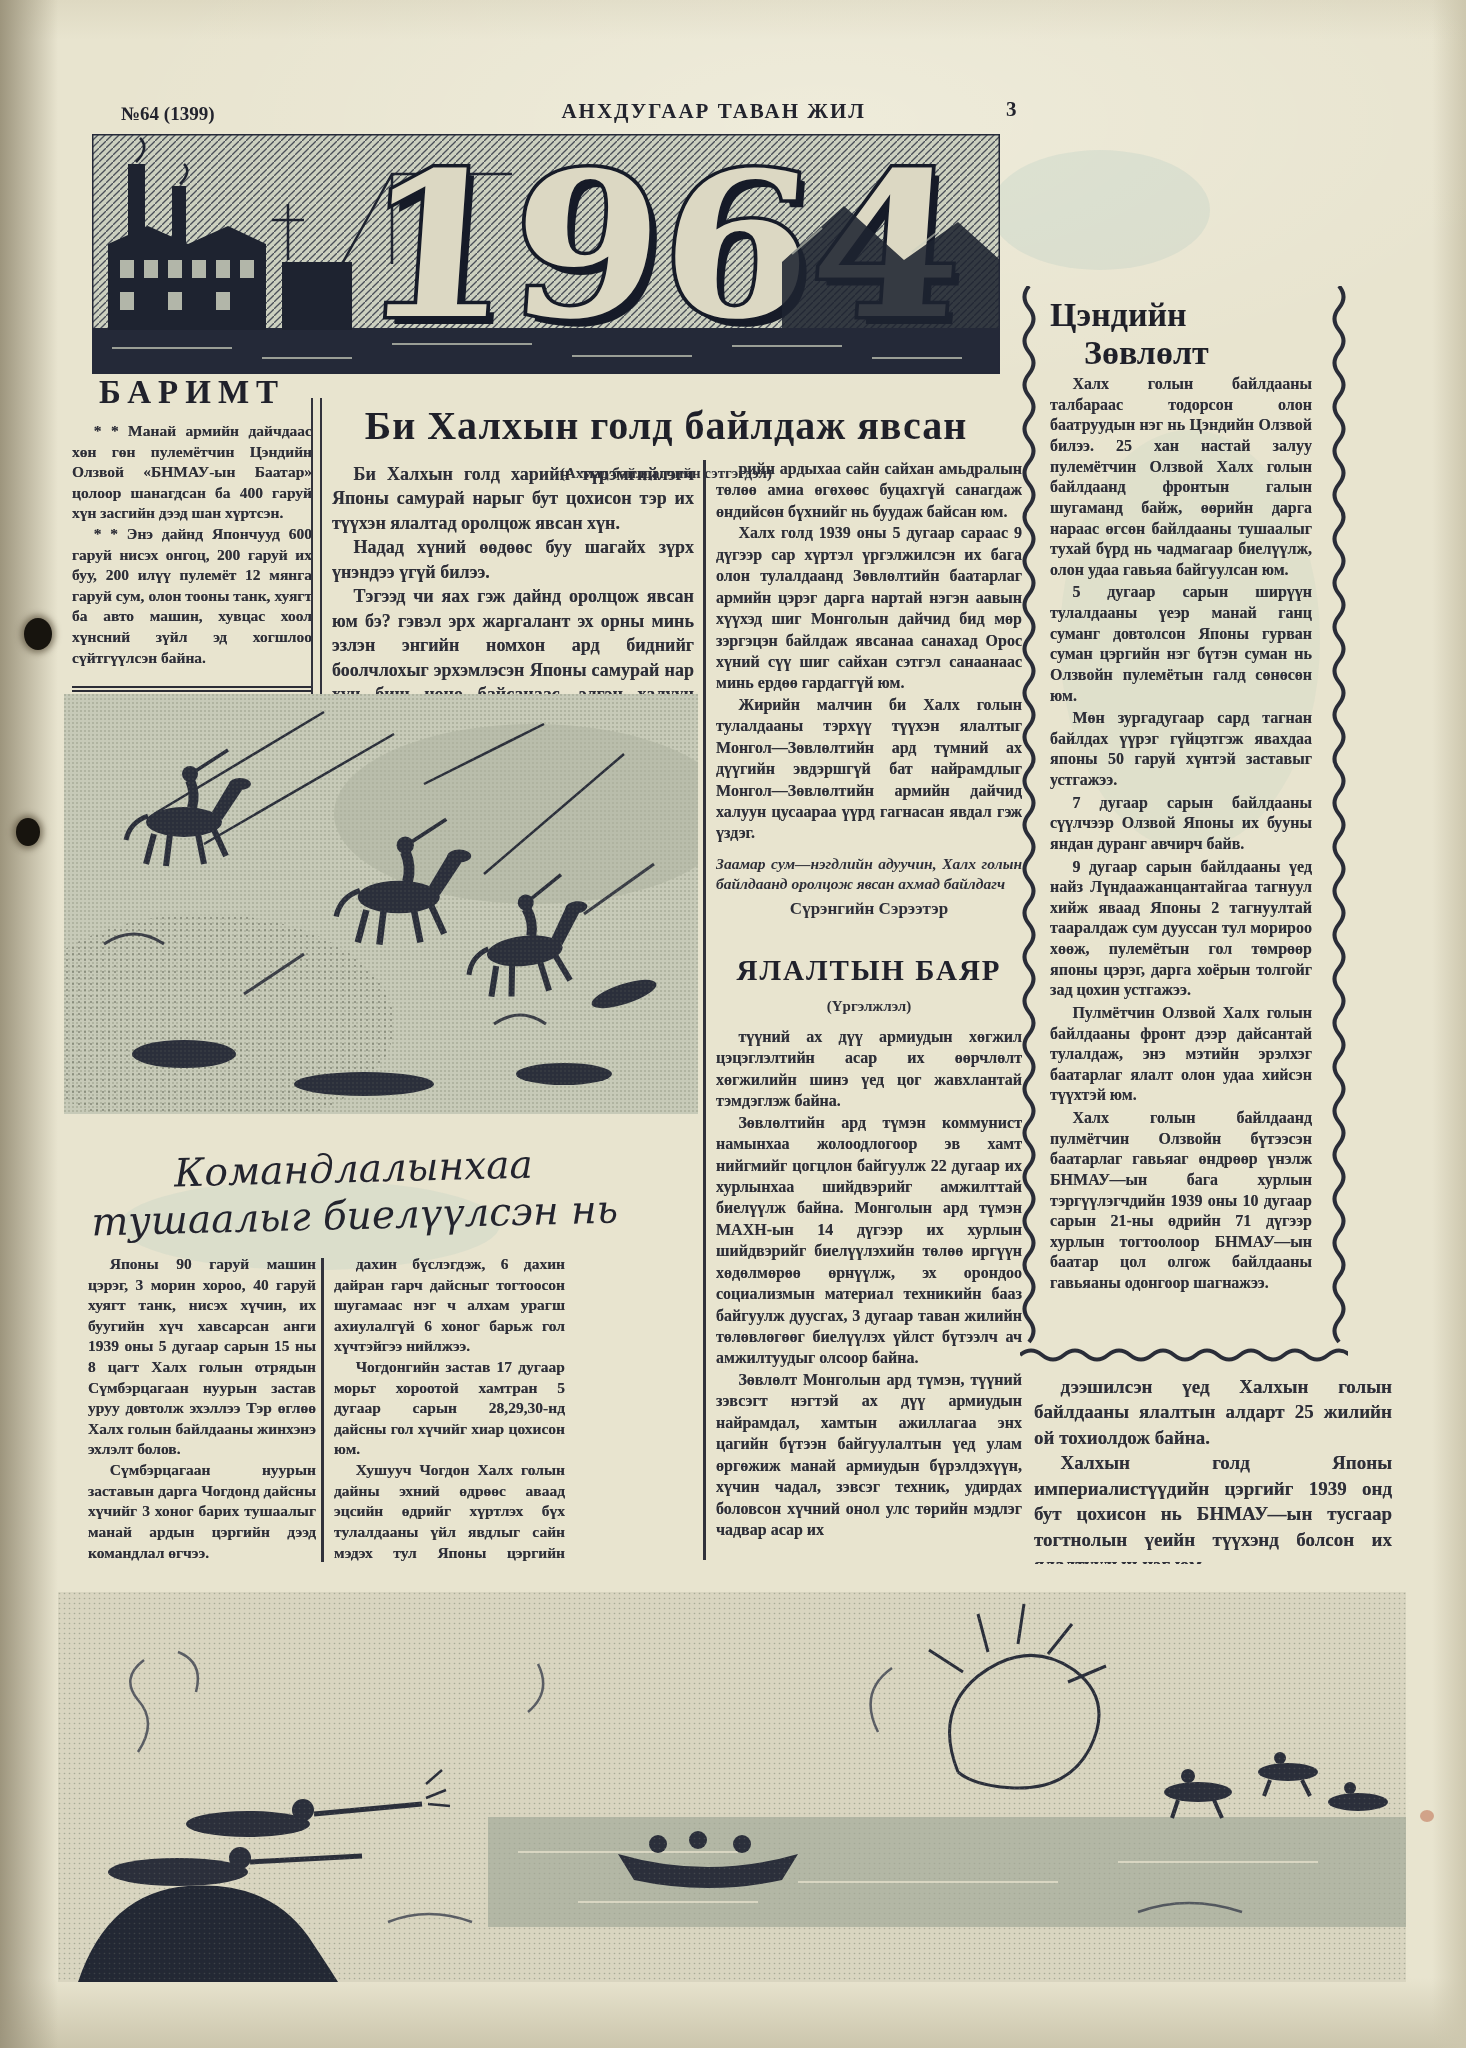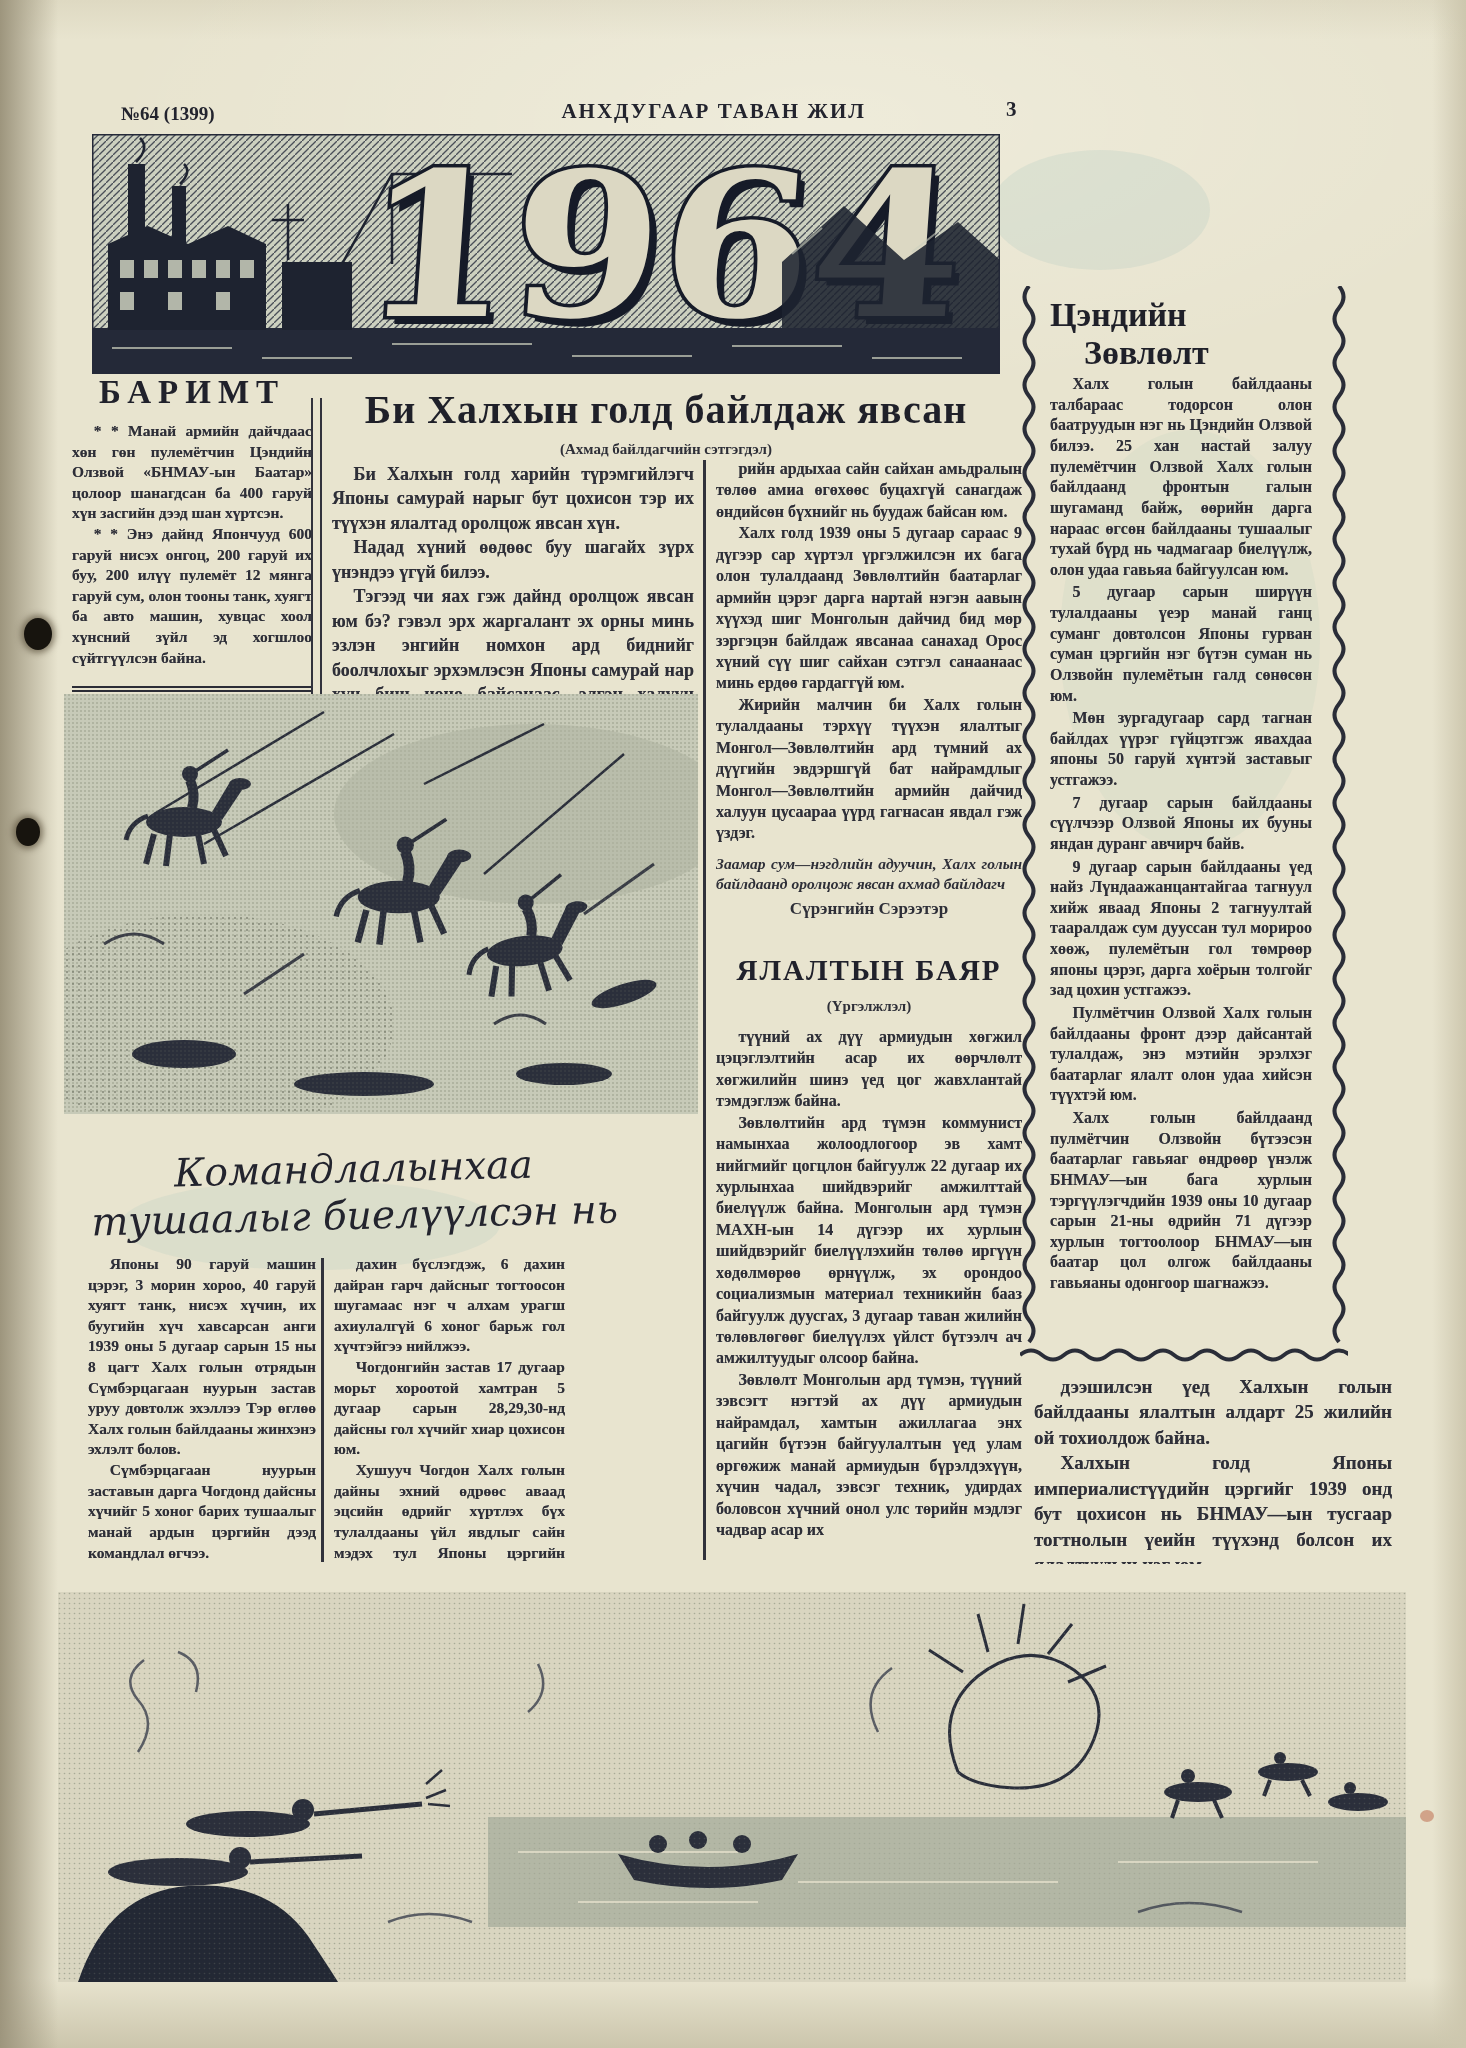--- a/index.html
+++ b/index.html
@@ -19,21 +19,21 @@
   .vrule{position:absolute;width:3px;background:#31323c;}
   .vrule.dbl{width:7px;background:transparent;border-left:2.5px solid #31323c;border-right:2.5px solid #31323c;}
   .bp{margin:0;text-align:justify;text-indent:1.4em;text-shadow:0 0 .5px rgba(40,40,55,.55);}
   .nowrapcut{overflow:hidden;}
   
   .barimt{left:72px;top:374px;width:240px;height:312px;border-bottom:6px double #2b2c36;}
   .barimt h2{margin:0 0 10px 0;text-align:center;font-size:33px;letter-spacing:7px;color:#20212b;}
   .barimt .bp{font-size:15.5px;line-height:1.33;font-weight:700;}
   
   .kh-head{left:326px;top:386px;width:680px;text-align:center;}
-  .kh-head h1{margin:0;font-size:40px;letter-spacing:1px;color:#1f2029;}
+  .kh-head h1{margin:16px;font-size:40px;letter-spacing:1px;color:#1f2029;}
   .kh-sub{font-size:15px;font-weight:bold;margin-top:8px;}
   .colA{left:332px;top:462px;width:362px;height:282px;font-size:18px;line-height:1.36;font-weight:700;}
   .colA .bp{text-indent:1.2em;}
   .colB{left:716px;top:458px;width:306px;height:1107px;font-size:16px;line-height:1.34;font-weight:700;}
   .sig{margin-top:10px;font-style:italic;font-weight:bold;text-align:justify;font-size:15.5px;line-height:1.3;}
   .signame{text-align:center;font-weight:bold;font-size:17px;margin-top:4px;}
   .yal-title{margin-top:30px;text-align:center;font-size:29px;font-weight:bold;letter-spacing:2px;color:#20212b;}
   .yal-sub{text-align:center;font-weight:bold;font-size:15px;margin:6px 0 10px 0;}
   .flourish{left:512px;top:740px;font-size:15px;letter-spacing:-2px;color:#3a3b45;font-weight:bold;}
   
@@ -194,21 +194,21 @@
       <g stroke="#2b2f3b" stroke-width="3" fill="none" opacity="0.9">
         <path d="M40 250 q30 -20 60 0 M430 330 q26 -18 52 0 M180 300 l60 -40 M520 220 l70 -50"></path>
       </g>
       <rect width="634" height="420" fill="url(#gr1)" opacity="0.3"></rect>
     </svg>
   </figure>
 
   <div class="abs kom-title">Командлалынхаа тушаалыг биелүүлсэн нь</div>
   <section class="abs komA nowrapcut">
     <p class="bp">Японы 90 гаруй машин цэрэг, 3 морин хороо, 40 гаруй хуягт танк, нисэх хүчин, их буугийн хүч хавсарсан анги 1939 оны 5 дугаар сарын 15 ны 8 цагт Халх голын отрядын Сүмбэрцагаан нуурын застав уруу довтолж эхэллээ Тэр өглөө Халх голын байлдааны жинхэнэ эхлэлт болов.</p>
-    <p class="bp">Сүмбэрцагаан нуурын заставын дарга Чогдонд дайсны хүчийг 5 хоног барих тушаалыг манай ардын цэргийн дээд командлал өгчээ.</p>
+    <p class="bp">Сүмбэрцагаан нуурын заставын дарга Чогдонд дайсны хүчийг 3 хоног барих тушаалыг манай ардын цэргийн дээд командлал өгчээ.</p>
     <p class="bp">Бага дарга Чогдонгийн командласан хүч нэмэгдүүлсэн застав асар илүү хүчтэй дайсанд 6</p>
   </section>
   <div class="vrule" style="left:321px;top:1258px;height:304px;width:2.5px;"></div>
   <section class="abs komB nowrapcut">
     <p class="bp">дахин бүслэгдэж, 6 дахин дайран гарч дайсныг тогтоосон шугамаас нэг ч алхам урагш ахиулалгүй 6 хоног барьж гол хүчтэйгээ нийлжээ.</p>
     <p class="bp">Чогдонгийн застав 17 дугаар морьт хороотой хамтран 5 дугаар сарын 28,29,30-нд дайсны гол хүчийг хиар цохисон юм.</p>
     <p class="bp">Хушууч Чогдон Халх голын дайны эхний өдрөөс аваад эцсийн өдрийг хүртлэх бүх тулалдааны үйл явдлыг сайн мэдэх тул Японы цэргийн гэмтнийг шүүх Токиогийн олон улсын хуралд БНМАУ—ын төлөөлөгчийн этгээдээр оролцжээ.</p>
   </section>
 
   <aside class="abs tsbox nowrapcut">

